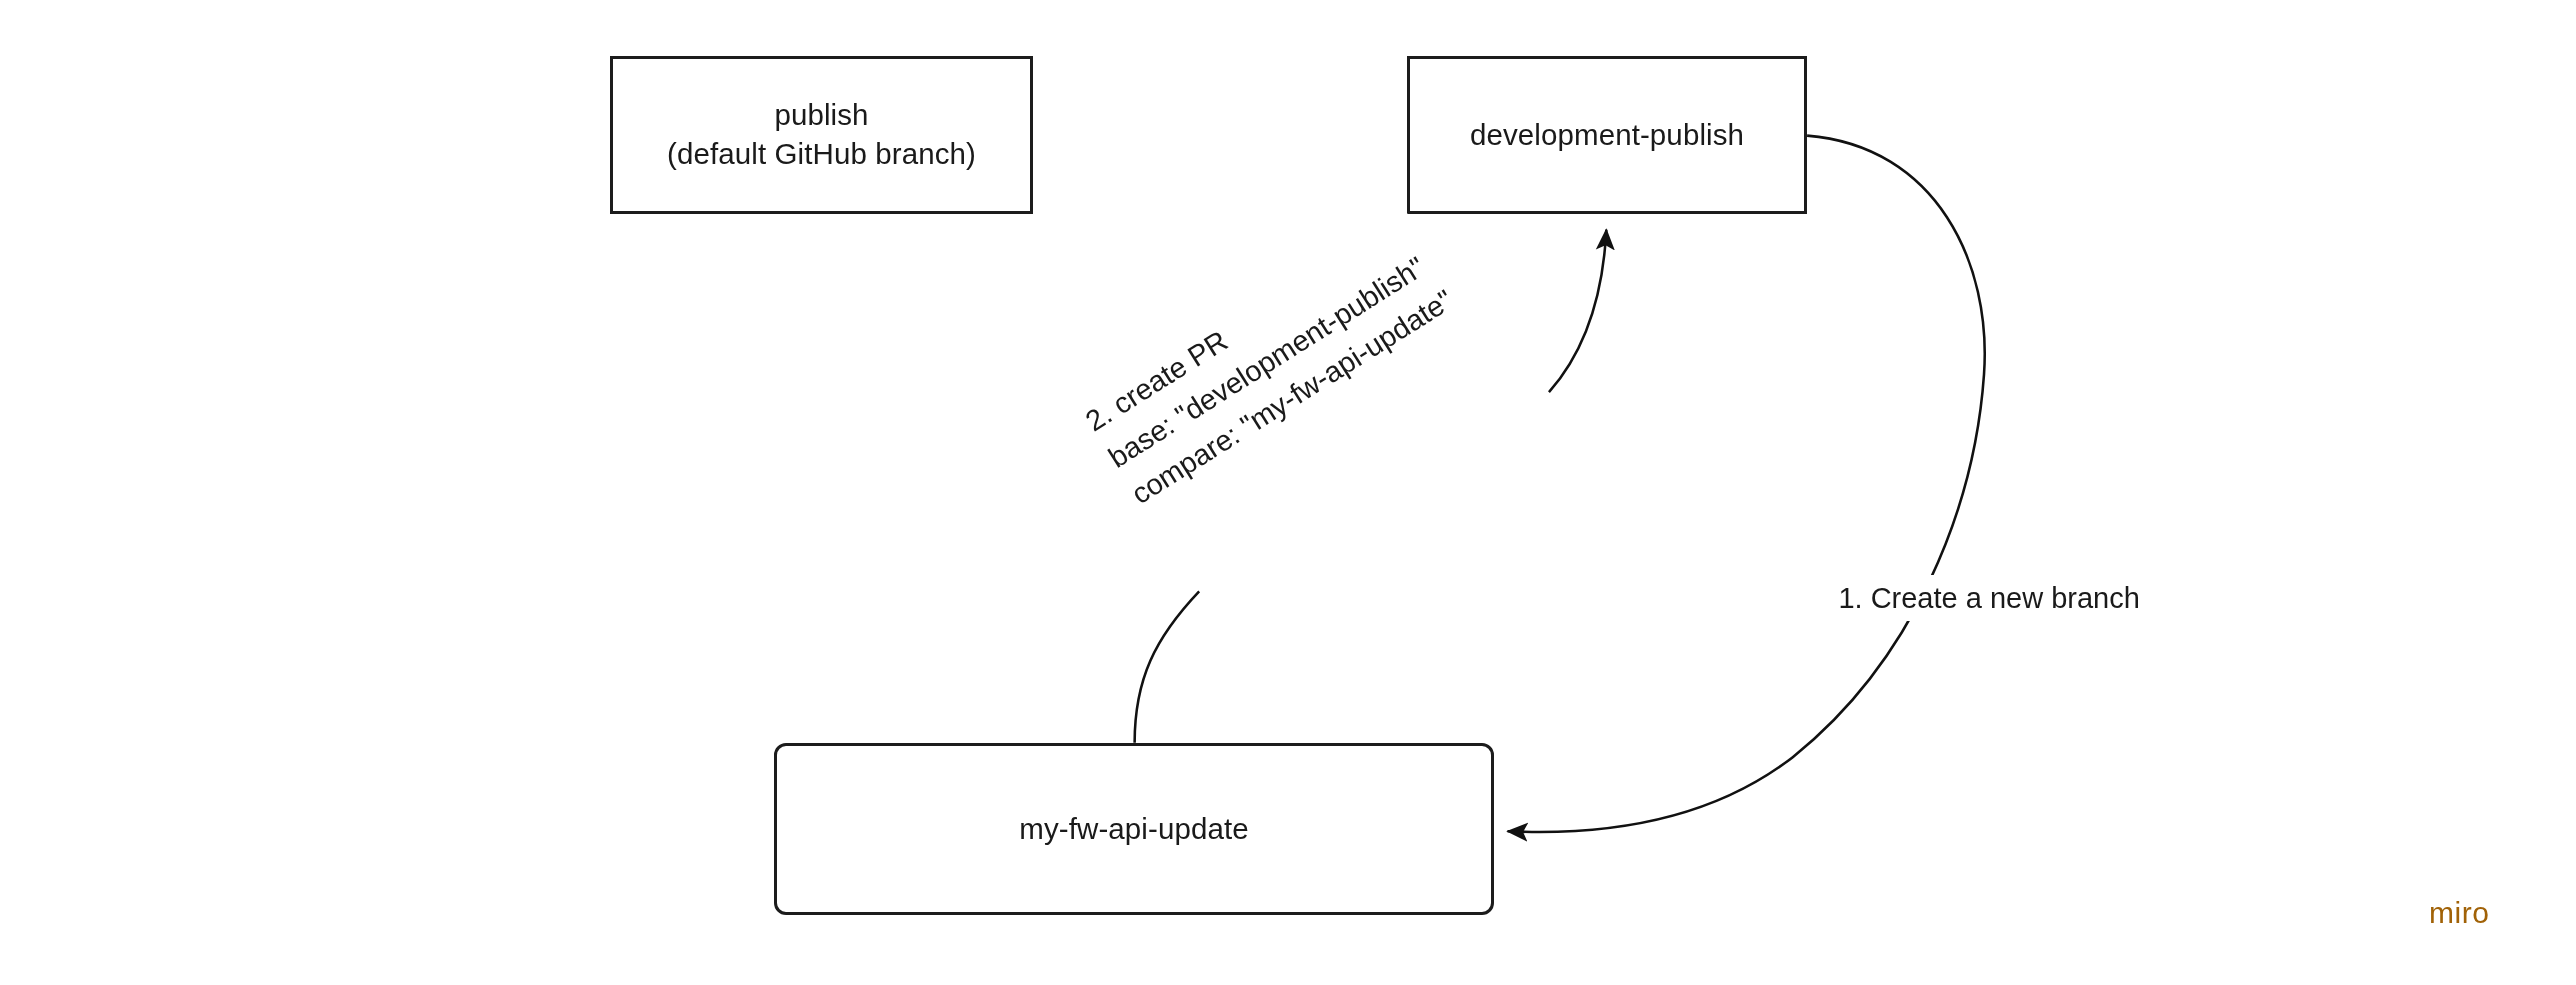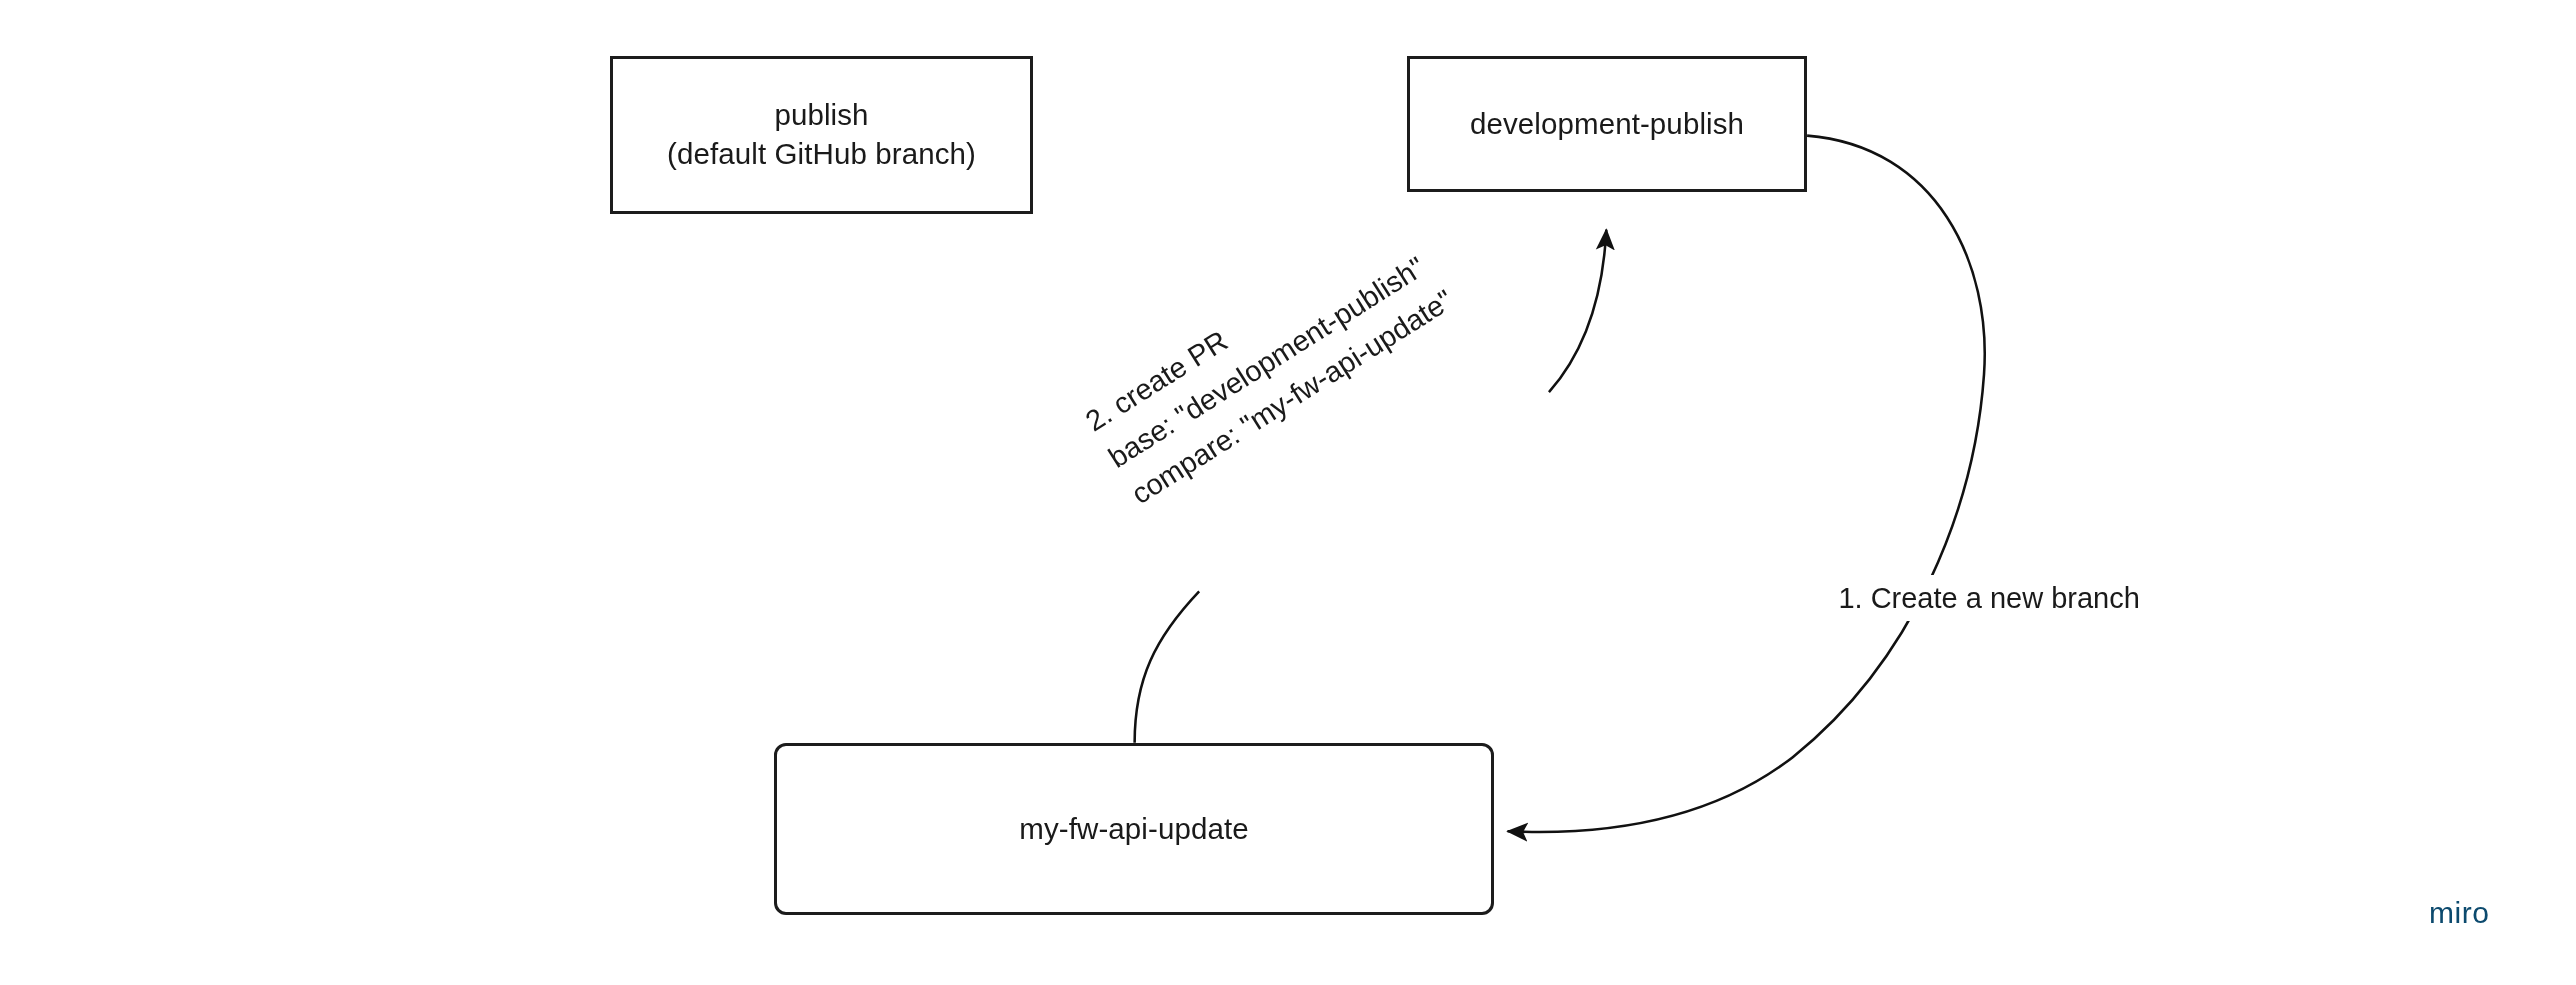--- a/index.html
+++ b/index.html
@@ -50,21 +50,21 @@
   #node-publish {
     left: 610px;
     top: 56px;
     width: 423px;
     height: 158px;
   }
   #node-development-publish {
     left: 1407px;
     top: 56px;
     width: 400px;
-    height: 136px;
+    height: 158px;
     align-items: center;
   }
   #node-my-fw-api-update {
     left: 774px;
     top: 743px;
     width: 720px;
     height: 172px;
     border-radius: 12px;
   }
   
@@ -89,21 +89,21 @@
     transform: rotate(-32.3deg);
     transform-origin: 0 100%;
   }
   
   #miro-watermark {
     position: absolute;
     left: 2429px;
     top: 896px;
     font-size: 30px;
     letter-spacing: 0.5px;
-    color: #0c4a6e;
+    color: #a16207;
     font-weight: 400;
   }
 </style>
 </head>
 <body>
 
 <div id="canvas">
 
   <svg id="edges" viewBox="0 0 3233 1237" xmlns="http://www.w3.org/2000/svg">
     <defs>

